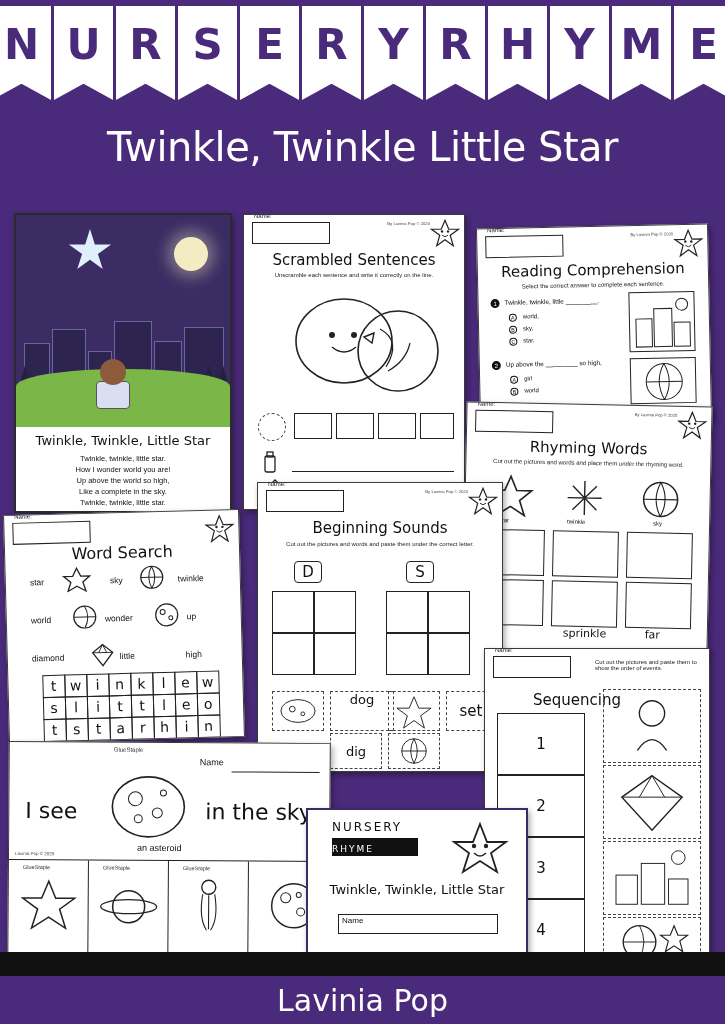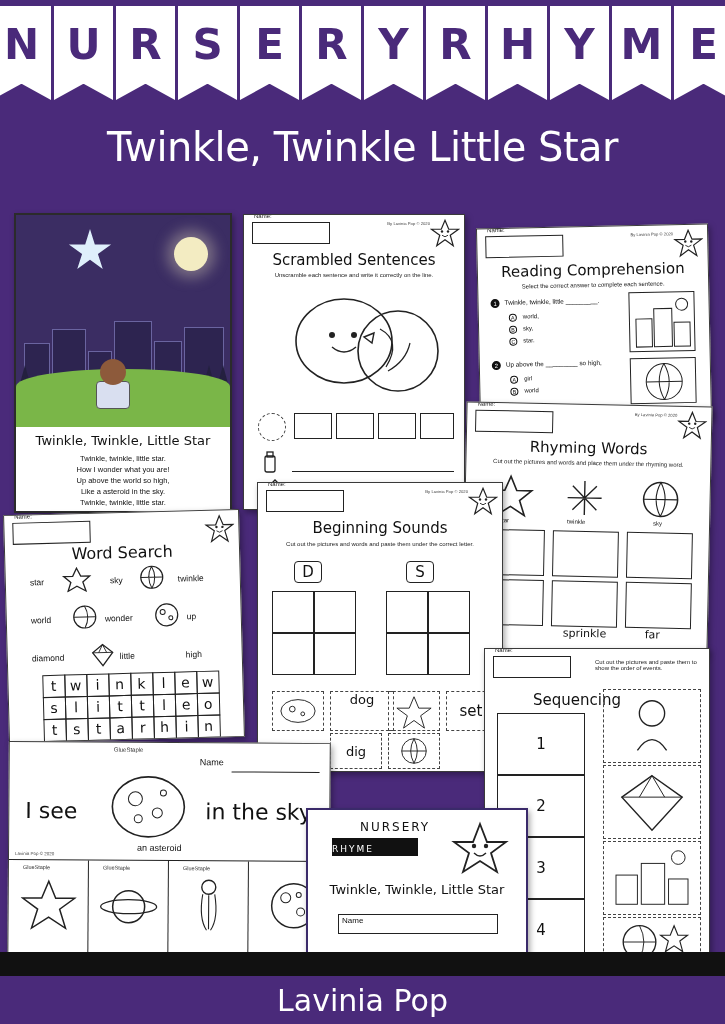--- a/index.html
+++ b/index.html
@@ -176,21 +176,21 @@
   .reader-cell { position:absolute; top:118px; bottom:0; border-right:1px solid #222; }
   .rc-lbl { position:absolute; bottom:5px; left:0; right:0; text-align:center; font-size:9px; color:#111; }
   
   .sequencing { left:484px; top:648px; width:226px; height:322px; }
   .seq-num { font-size:15px; font-family:"DejaVu Sans", sans-serif; color:#111; }
   
   .minibook { left:306px; top:808px; width:222px; height:164px; border:2px solid #3a2a6a; }
   .mb-band { position:absolute; left:24px; top:28px; width:86px; height:18px; background:#111; }
   .mb-band span { color:#fff; font-size:9px; letter-spacing:2px; font-family:"DejaVu Sans", sans-serif; }
   .mb-nursery { position:absolute; left:24px; top:10px; font-size:12px; letter-spacing:2px;
-                font-family:"DejaVu Sans", sans-serif; color:#111;margin-left:28px; }
+                font-family:"DejaVu Sans", sans-serif; color:#111; }
   .mb-title { position:absolute; left:0; right:0; top:72px; text-align:center;
               font-family:"DejaVu Sans", sans-serif; font-size:13px; color:#111; }
   .mb-name { position:absolute; left:30px; top:104px; width:160px; height:20px; border:1.4px solid #222; }
   .mb-credit { position:absolute; left:0; right:0; bottom:6px; text-align:center; font-size:5px; color:#333; }
 
   .sm { font-size:6px; color:#111; position:absolute; }
 </style>
 </head>
 <body>
 
@@ -255,23 +255,23 @@
         <div class="tree" style="left:200px;"></div>
       </div>
       <div class="hills"></div>
       <div class="kid-body"></div>
       <div class="kid-head"></div>
     </div>
     <div class="cover-text">
       <div class="t1">Twinkle, Twinkle, Little Star</div>
       <div class="t2">
         <div>Twinkle, twinkle, little star.</div>
-        <div>How I wonder what you are!</div>
+        <div>How I wonder world you are!</div>
         <div>Up above the world so high,</div>
-        <div>Like a asteroid in the sky.</div>
+        <div>Like a complete in the sky.</div>
         <div>Twinkle, twinkle, little star.</div>
       </div>
     </div>
   </div>
 
   <div class="sheet scrambled">
     <div class="name-box"></div>
     <div class="name-lbl">Name:</div>
     <div class="credit">By Lavinia Pop © 2020</div>
     <svg class="corner-star" viewBox="0 0 40 40">

